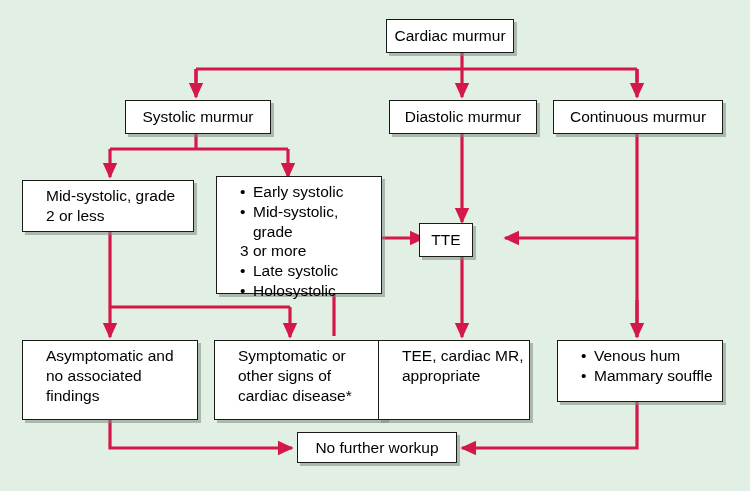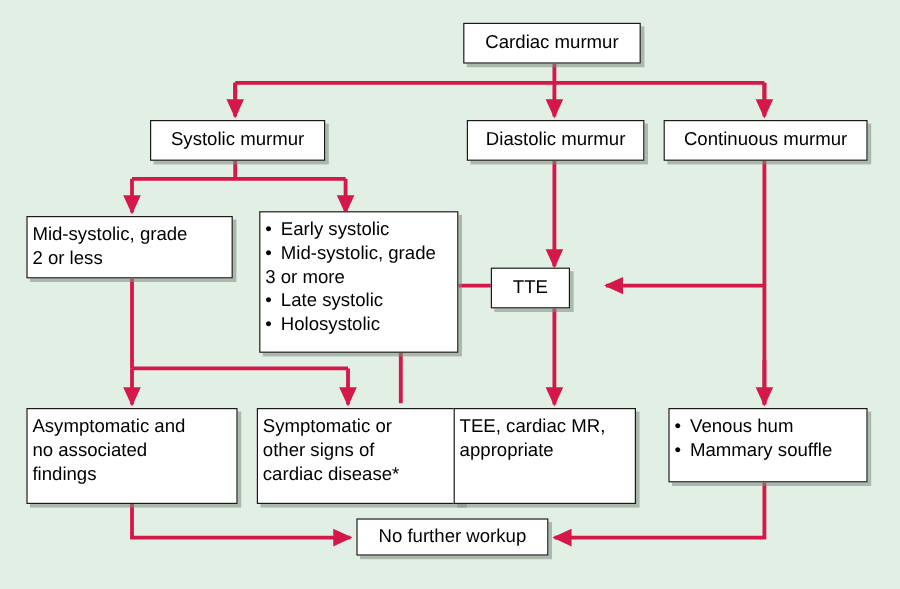--- a/index.html
+++ b/index.html
@@ -28,21 +28,21 @@
   }
   .node {
     position: absolute;
     background: #ffffff;
     border: 1.5px solid #1a1a1a;
     box-shadow: 3px 3px 0 0 rgba(125,140,128,0.55);
     box-sizing: border-box;
     color: #000000;
     font-size: 15.5px;
     line-height: 1.28;
-    padding: 5px 8px 6px 4px;
+    padding: 5px 8px 6px 23px;
     z-index: 5;
   }
   .node.center {
     display: flex;
     align-items: center;
     justify-content: center;
     text-align: center;
     padding: 4px 10px;
   }
   .node.left {
@@ -110,21 +110,21 @@
       <path d="M 637 300 L 637 337" marker-end="url(#arw)"></path>
 
       <path d="M 462 257 L 462 337" marker-end="url(#arw)"></path>
 
       <path d="M 110 420 L 110 448 L 292 448" marker-end="url(#arw)"></path>
 
       <path d="M 637 402 L 637 448 L 462 448" marker-end="url(#arw)"></path>
     </g>
   </svg>
 
-  <div class="node center" style="left:386px; top:19px; width:148px; height:34px;">
+  <div class="node center" style="left:386px; top:19px; width:128px; height:34px;">
     <span class="line">Cardiac murmur</span>
   </div>
 
   <div class="node center" style="left:125px; top:100px; width:146px; height:34px;">
     <span class="line">Systolic murmur</span>
   </div>
 
   <div class="node center" style="left:389px; top:100px; width:148px; height:34px;">
     <span class="line">Diastolic murmur</span>
   </div>
@@ -143,21 +143,21 @@
       <li><span class="bullet">•</span><span>Early systolic</span></li>
       <li><span class="bullet">•</span><span>Mid-systolic, grade</span></li>
       <li style="padding-left:0; text-indent:0;">
           <span class="sub">3 or more</span>
         </li>
       <li><span class="bullet">•</span><span>Late systolic</span></li>
       <li><span class="bullet">•</span><span>Holosystolic</span></li>
     </ul>
   </div>
 
-  <div class="node center" style="left:409px; top:223px; width:66px; height:34px;">
+  <div class="node center" style="left:419px; top:223px; width:54px; height:34px;">
     <span class="line">TTE</span>
   </div>
 
   <div class="node left" style="left:22px; top:340px; width:176px; height:80px;">
     <span class="line">Asymptomatic and</span>
     <span class="line">no associated</span>
     <span class="line">findings</span>
   </div>
 
   <div class="node left" style="left:214px; top:340px; width:172px; height:80px;">

